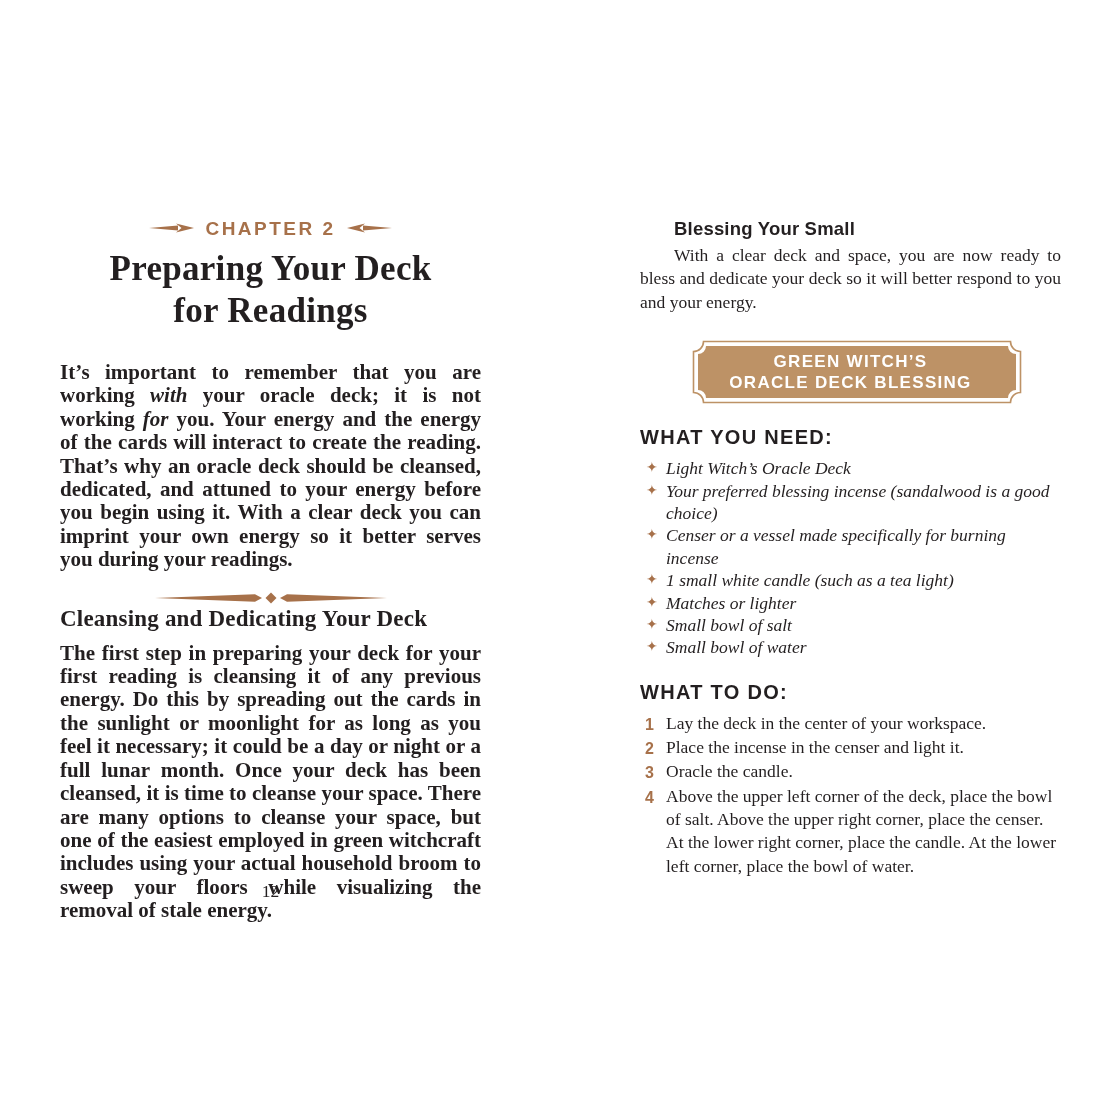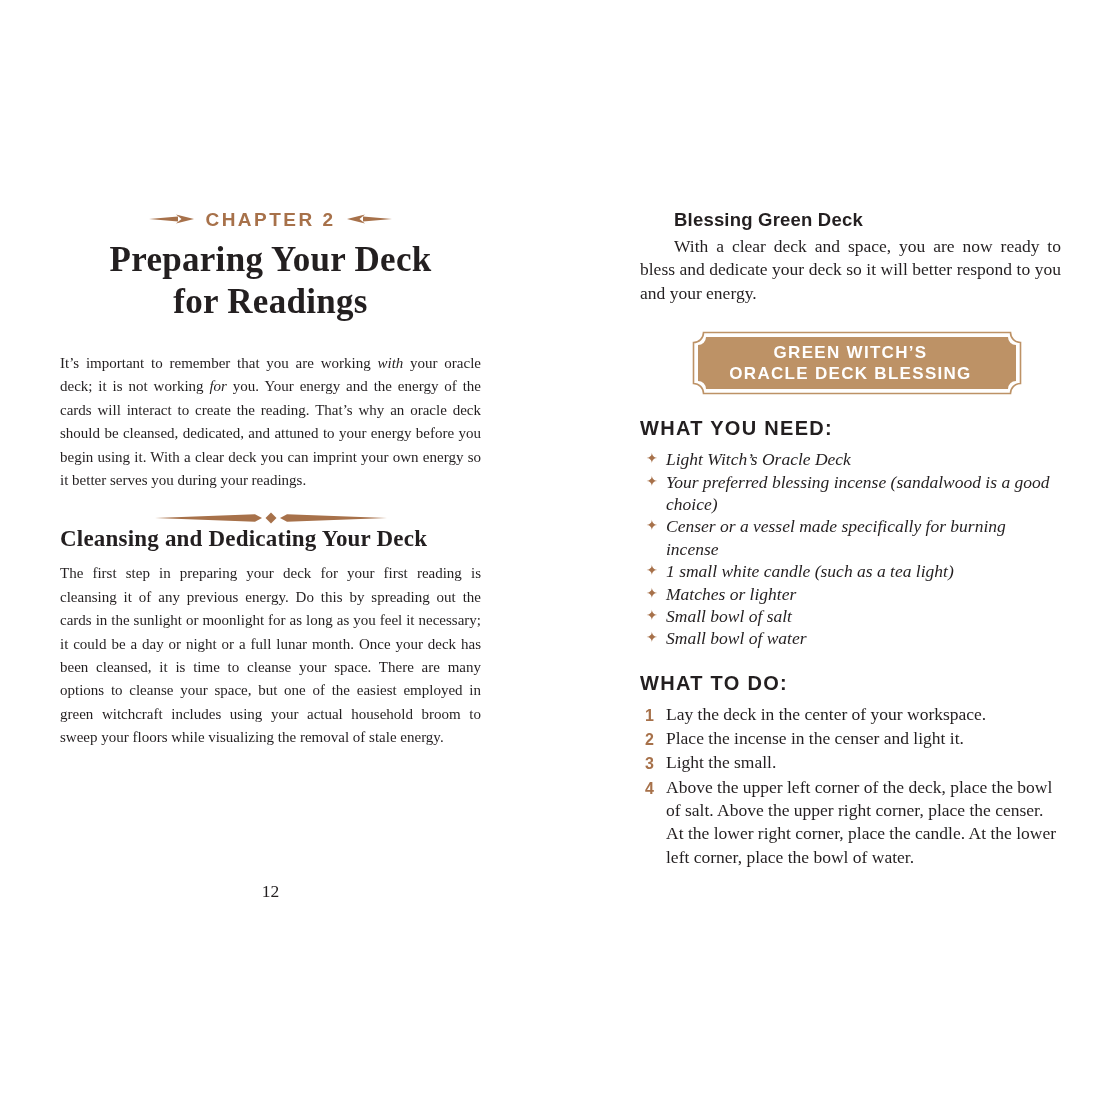--- a/index.html
+++ b/index.html
@@ -6,21 +6,21 @@
   html, body { background: #ffffff; }
   .spread {
     position: relative;
     width: 1120px;
     height: 1120px;
     background: #ffffff;
     font-family: "Liberation Serif", "DejaVu Serif", serif;
     color: #231f20;
     overflow: hidden;
   }
-  .col { position: absolute; top: 204px; width: 421px; }
+  .col { position: absolute; top: 213px; width: 421px; }
   .col-left  { left: 60px; }
   .col-right { left: 640px; }
 
   
   .chapter-row {
     display: flex;
     align-items: center;
     justify-content: center;
     gap: 10px;
     margin-top: 5px;
@@ -35,23 +35,24 @@
   }
   .book-title {
     margin-top: 8px;
     font-size: 35px;
     font-weight: 600;
     line-height: 42px;
     text-align: center;
     letter-spacing: 0.3px;
   }
   .body-para {
-    font-size: 15px;
+    font-size: 21px;
     line-height: 23.4px;
     text-align: justify;
+    font-weight: bold;
   }
   .para-intro { margin-top: 29px; }
   .em { font-style: italic; }
   .divider-wrap { text-align: center; margin-top: 18px; height: 16px; }
   .section-heading-serif {
     font-size: 23px;
     font-weight: 600;
     letter-spacing: 0.2px;
   }
   .para-body { margin-top: 10px; }
@@ -176,21 +177,21 @@
       </svg>
     </div>
 
     <h2 class="section-heading-serif">Cleansing and Dedicating Your Deck</h2>
 
     <p class="body-para para-body">The first step in preparing your deck for your first reading is cleansing it of any previous energy. Do this by spreading out the cards in the sunlight or moonlight for as long as you feel it necessary; it could be a day or night or a full lunar month. Once your deck has been cleansed, it is time to cleanse your space. There are many options to cleanse your space, but one of the easiest employed in green witchcraft includes using your actual household broom to sweep your floors while visualizing the removal of stale energy.</p>
   </div>
 
   <div class="col col-right">
 
-    <h2 class="subhead-sans">Blessing Green Deck</h2>
+    <h2 class="subhead-sans">Blessing Your Small</h2>
 
     <p class="rp-intro">With a clear deck and space, you are now ready to bless and dedicate your deck so it will better respond to you and your energy.</p>
 
     <div class="badge-wrap">
       <span>
         <svg width="330" height="64" viewBox="0 0 330 64">
           <path d="M 11.5,1.5 H 318.5 A 10,10 0 0 0 328.5,11.5 V 52.5 A 10,10 0 0 0 318.5,62.5 H 11.5 A 10,10 0 0 0 1.5,52.5 V 11.5 A 10,10 0 0 0 11.5,1.5 Z" fill="none" stroke="#bd9266" stroke-width="1.6"></path>
           <path d="M 14,6 H 316 A 8,8 0 0 0 324,14 V 50 A 8,8 0 0 0 316,58 H 14 A 8,8 0 0 0 6,50 V 14 A 8,8 0 0 0 14,6 Z" fill="#bd9266"></path>
         </svg>
       </span>
@@ -239,21 +240,21 @@
       <div class="step">
         <span class="step-num">1</span>
         <span class="step-text">Lay the deck in the center of your workspace.</span>
       </div>
       <div class="step">
         <span class="step-num">2</span>
         <span class="step-text">Place the incense in the censer and light it.</span>
       </div>
       <div class="step">
         <span class="step-num">3</span>
-        <span class="step-text">Light the small.</span>
+        <span class="step-text">Oracle the candle.</span>
       </div>
       <div class="step">
         <span class="step-num">4</span>
         <span class="step-text">Above the upper left corner of the deck, place the bowl of salt. Above the upper right corner, place the censer. At the lower right corner, place the candle. At the lower left corner, place the bowl of water.</span>
       </div>
     </div>
   </div>
 
   <div class="page-num page-num-left">12</div>
 

